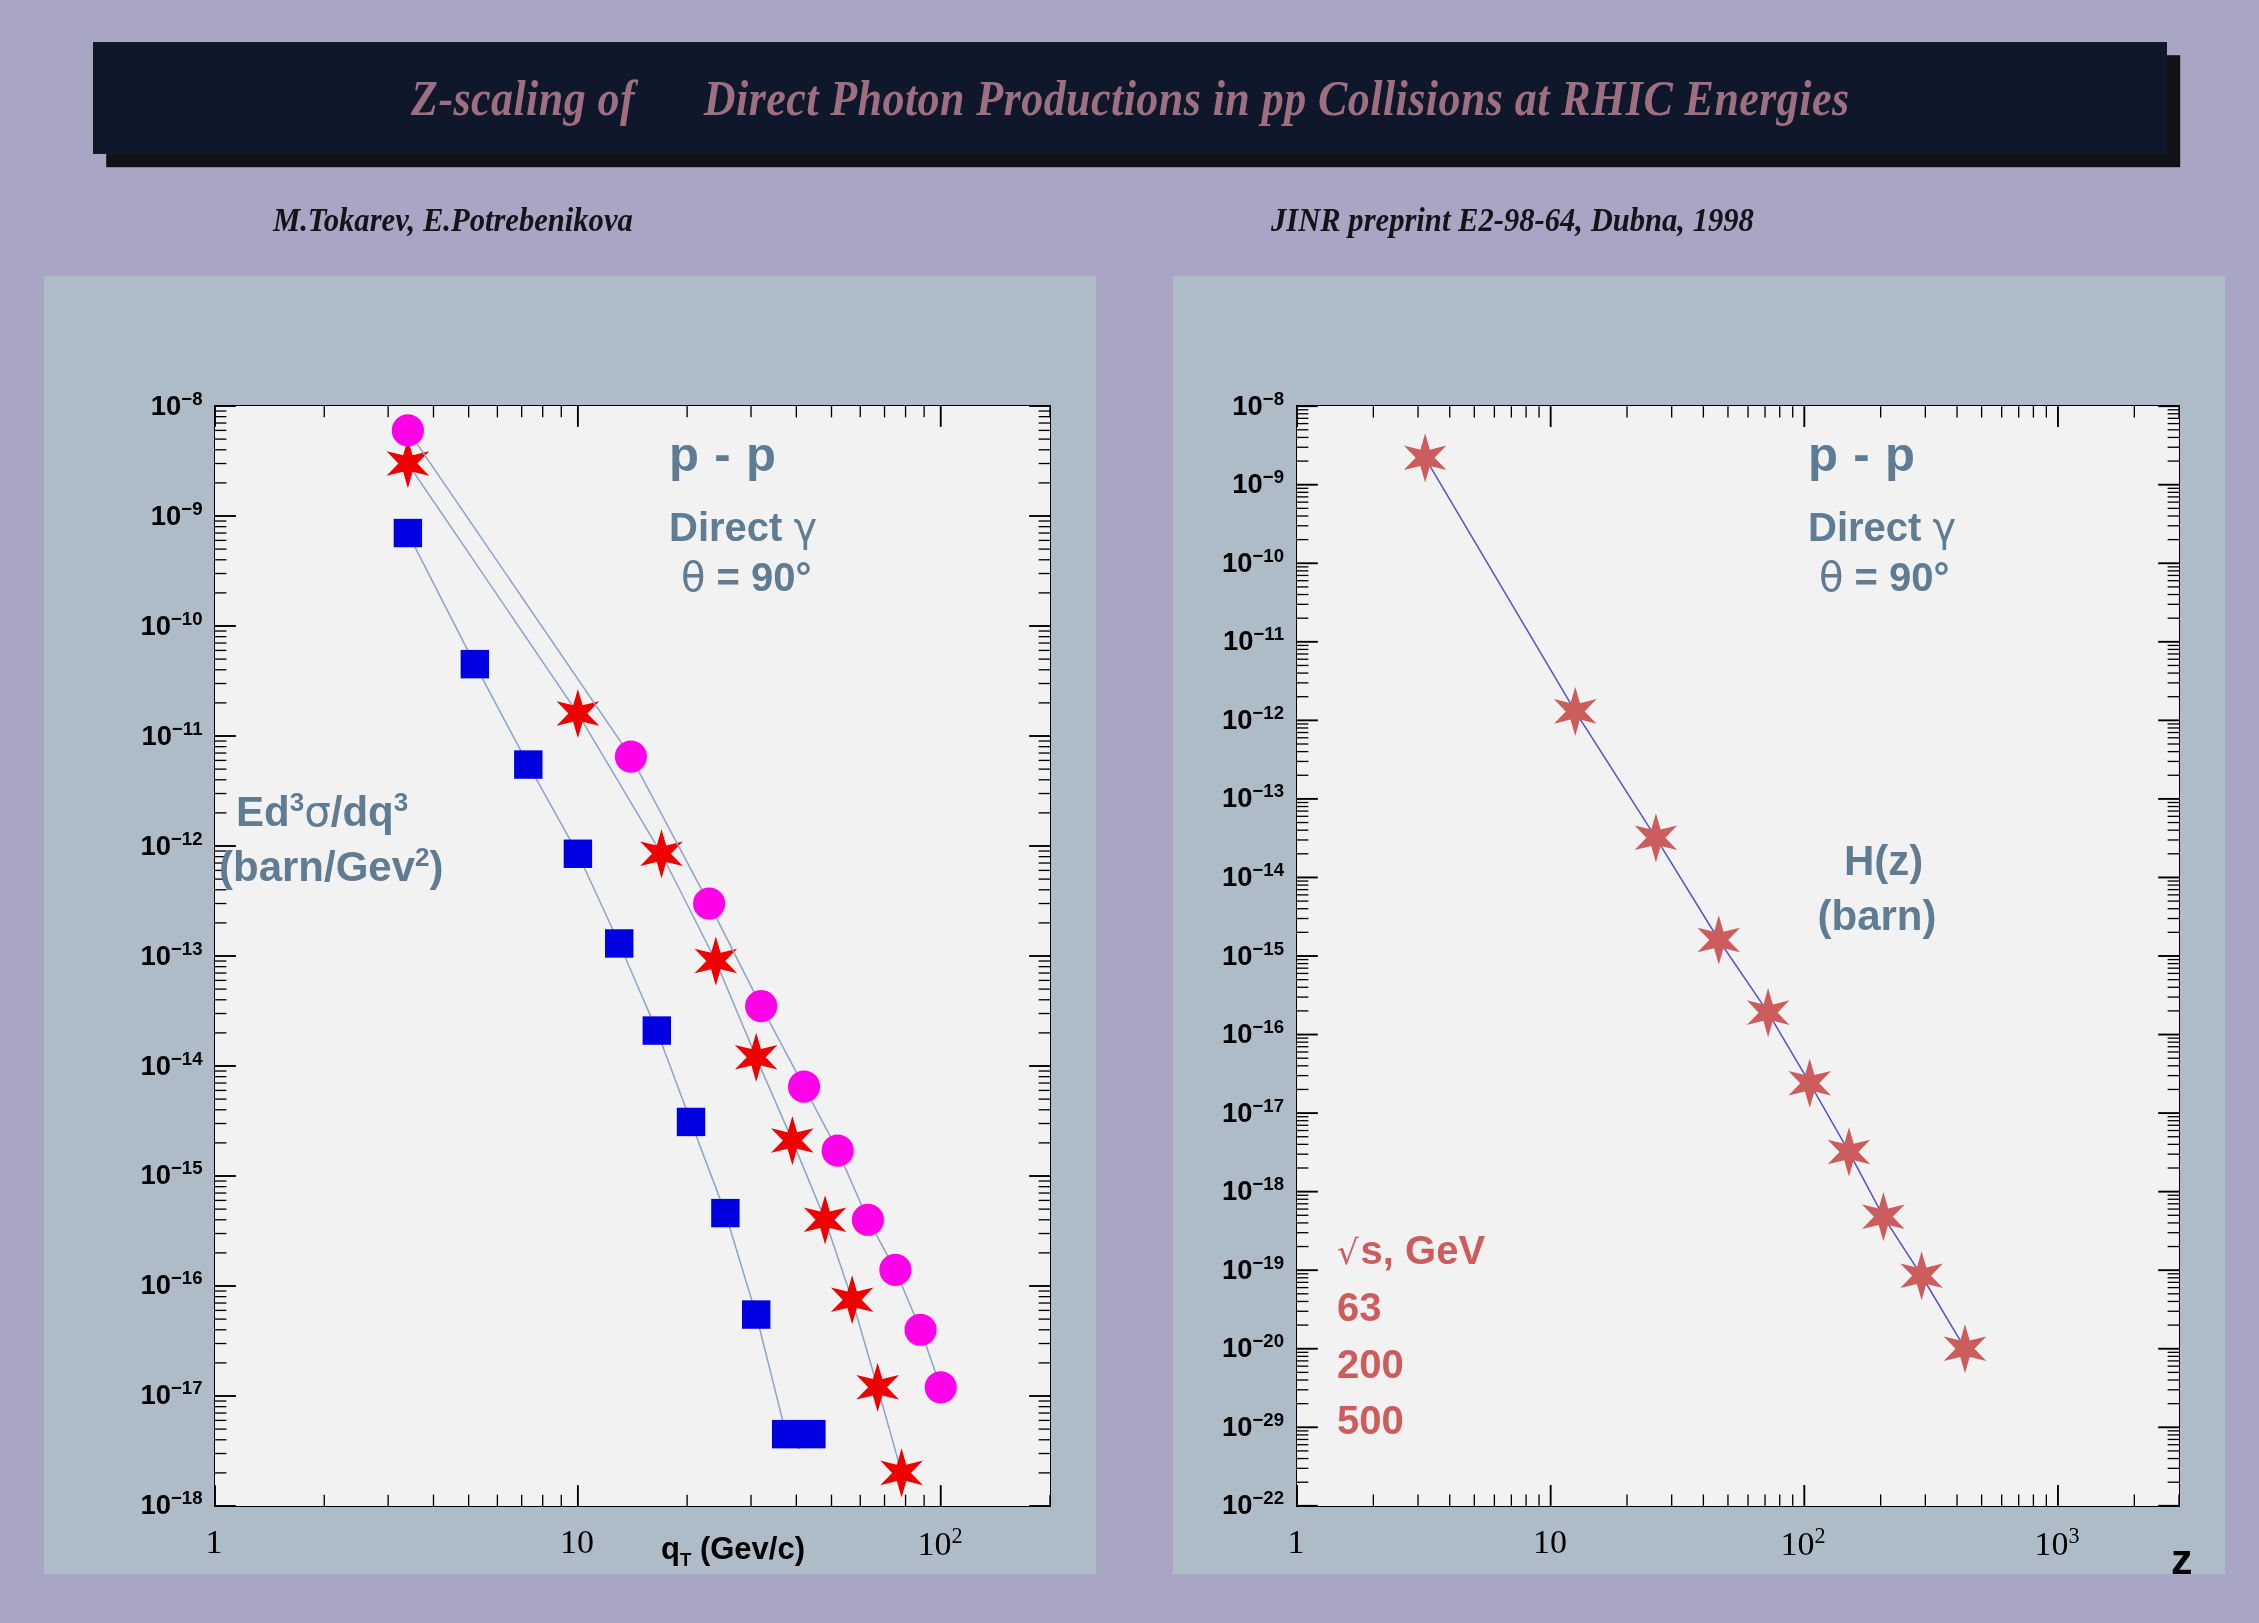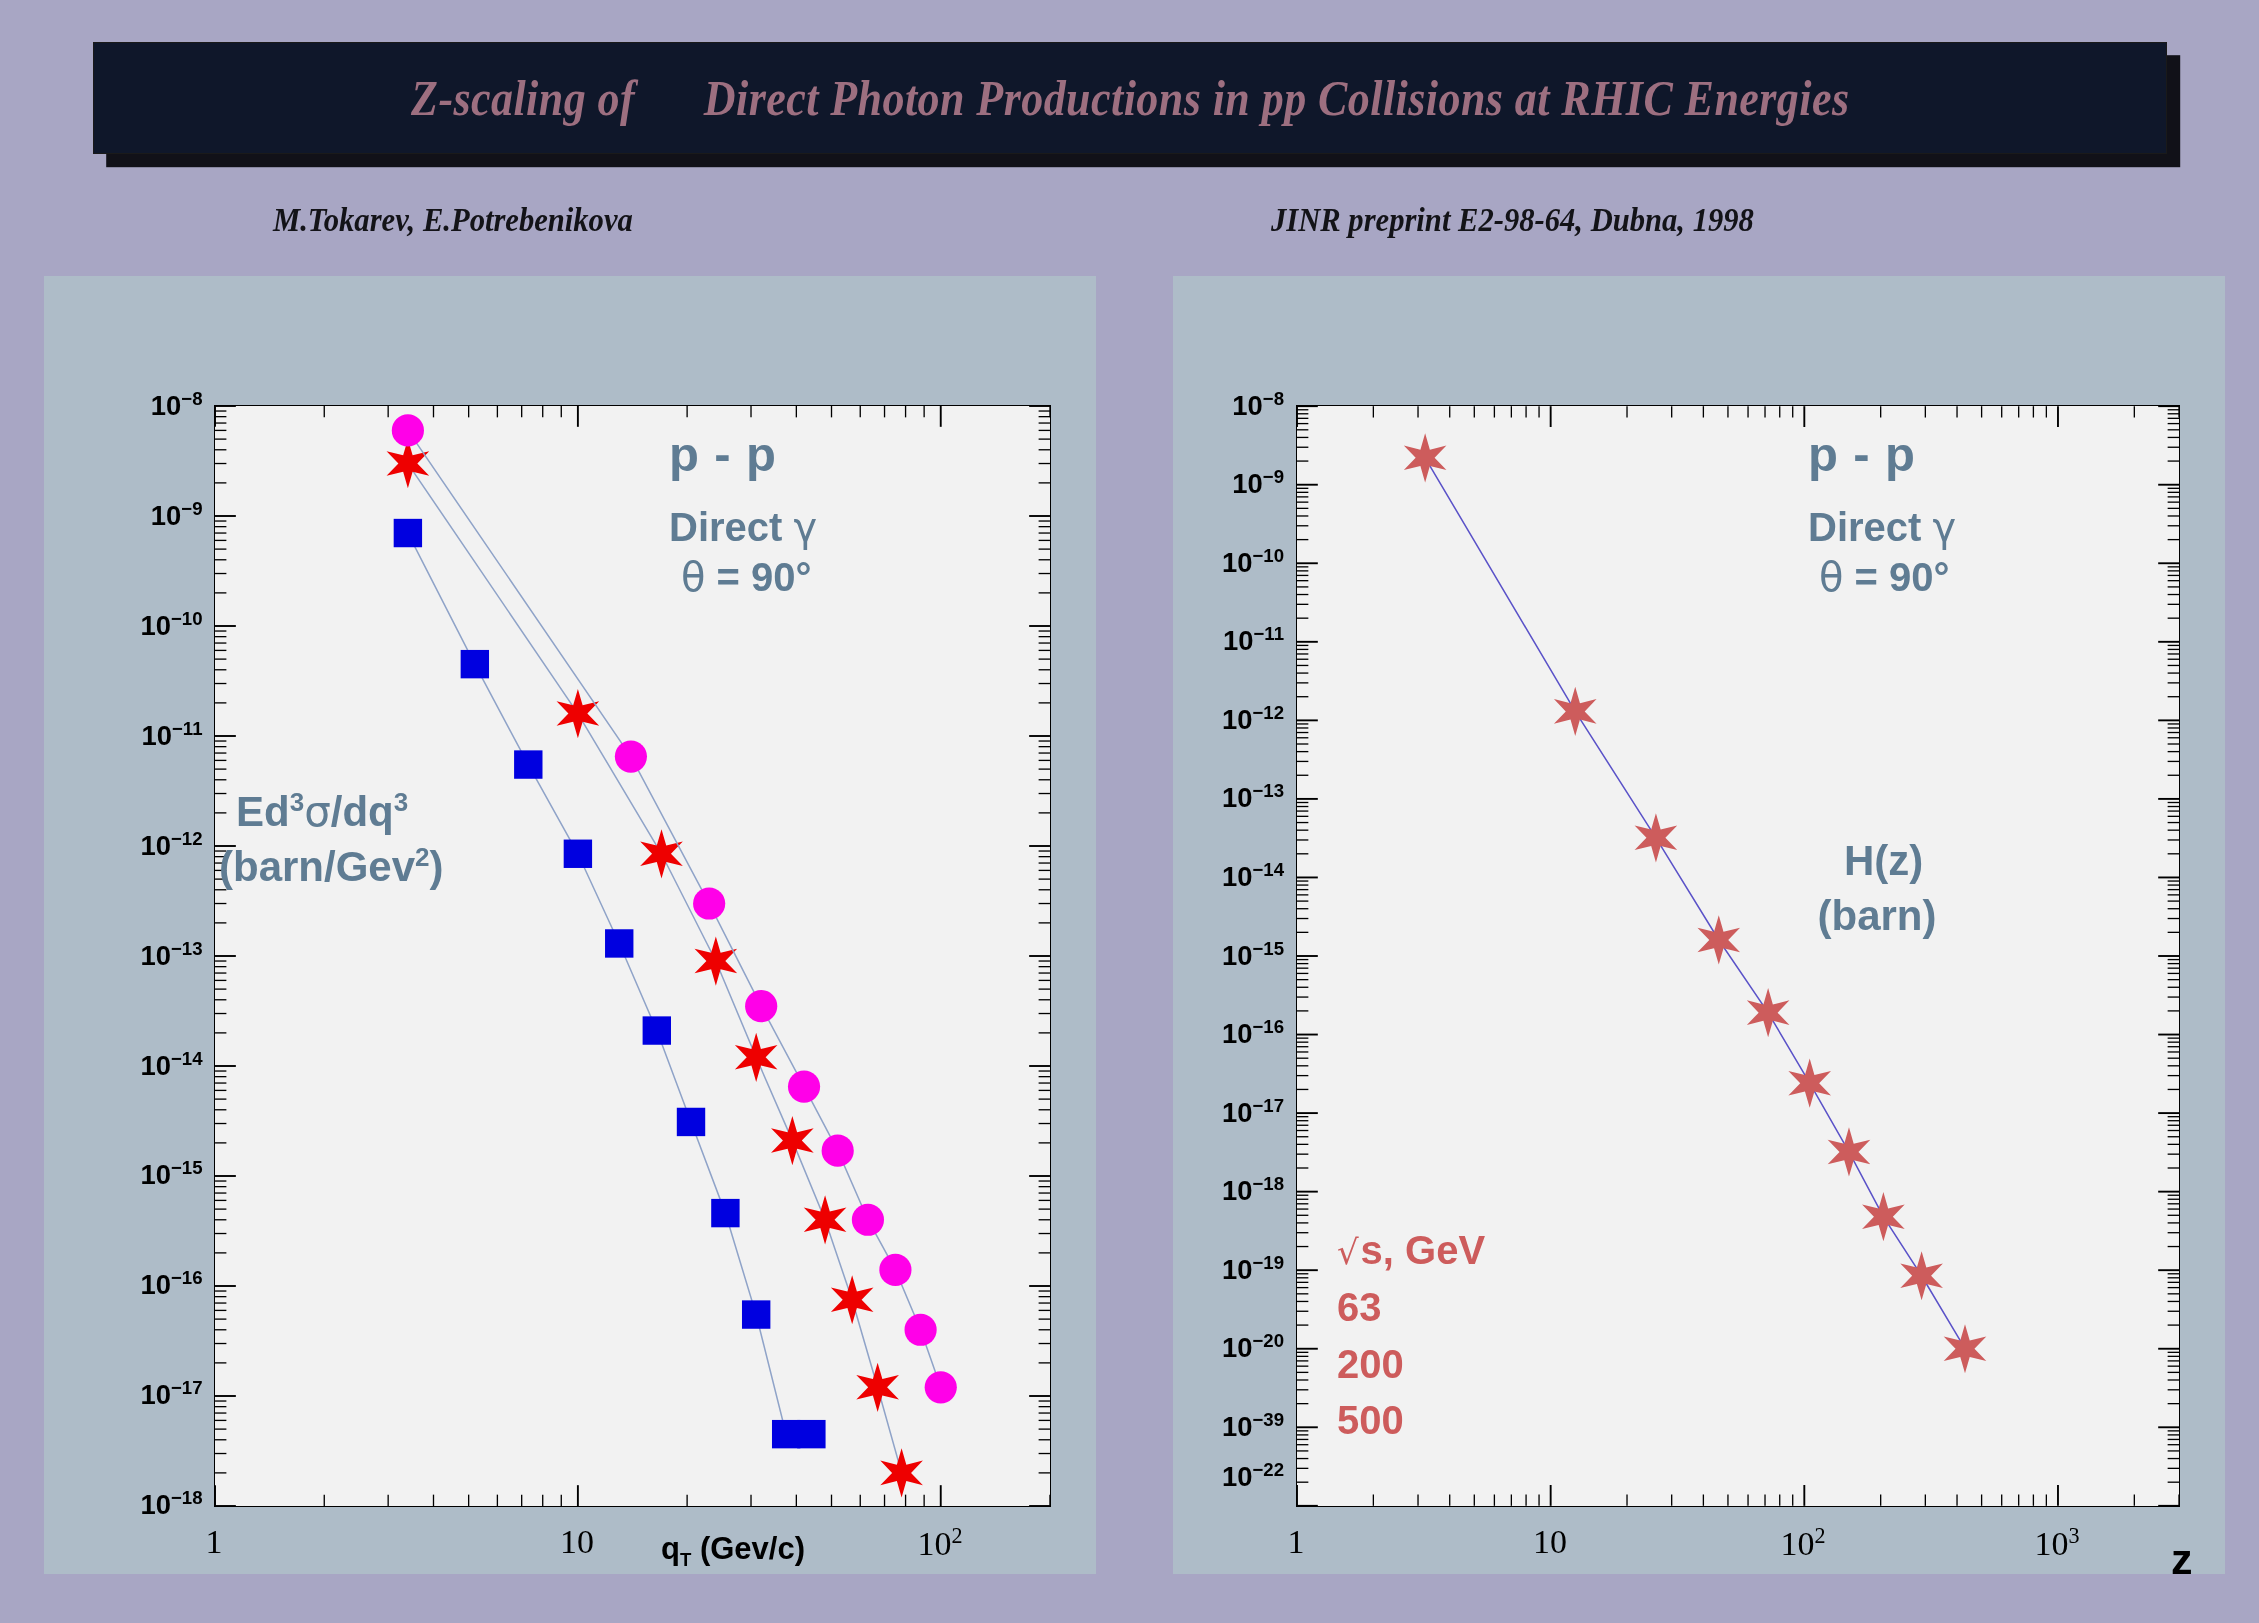--- a/index.html
+++ b/index.html
@@ -832,22 +832,22 @@
       <div class="tick ylab" style="left: -21px; top: 364px; width: 132px;">10<sup>−11</sup></div>
       <div class="tick ylab" style="left: -21px; top: 443px; width: 132px;">10<sup>−12</sup></div>
       <div class="tick ylab" style="left: -21px; top: 521px; width: 132px;">10<sup>−13</sup></div>
       <div class="tick ylab" style="left: -21px; top: 600px; width: 132px;">10<sup>−14</sup></div>
       <div class="tick ylab" style="left: -21px; top: 679px; width: 132px;">10<sup>−15</sup></div>
       <div class="tick ylab" style="left: -21px; top: 757px; width: 132px;">10<sup>−16</sup></div>
       <div class="tick ylab" style="left: -21px; top: 836px; width: 132px;">10<sup>−17</sup></div>
       <div class="tick ylab" style="left: -21px; top: 914px; width: 132px;">10<sup>−18</sup></div>
       <div class="tick ylab" style="left: -21px; top: 993px; width: 132px;">10<sup>−19</sup></div>
       <div class="tick ylab" style="left: -21px; top: 1071px; width: 132px;">10<sup>−20</sup></div>
-      <div class="tick ylab" style="left: -21px; top: 1150px; width: 132px;">10<sup>−39</sup></div>
-      <div class="tick ylab" style="left: -21px; top: 1200px; width: 132px;">10<sup>−22</sup></div>
+      <div class="tick ylab" style="left: -21px; top: 1150px; width: 132px;">10<sup>−29</sup></div>
+      <div class="tick ylab" style="left: -21px; top: 1228px; width: 132px;">10<sup>−22</sup></div>
     </div>
   <div id="xlabs-right">
       <div class="xtick" style="left: 123px; top: 1247px;">1</div>
       <div class="xtick" style="left: 377px; top: 1247px;">10</div>
       <div class="xtick" style="left: 630px; top: 1247px;">10<sup>2</sup></div>
       <div class="xtick" style="left: 884px; top: 1247px;">10<sup>3</sup></div>
     </div>
 
   <div class="axis-title" id="xaxis-title-right">z</div>
 </div>

